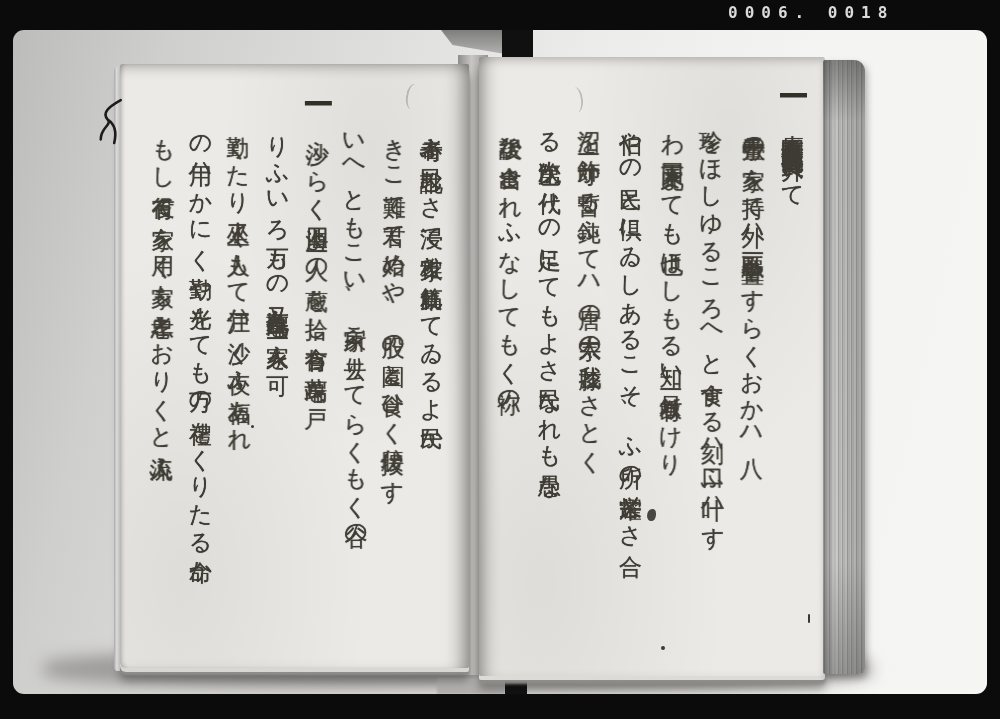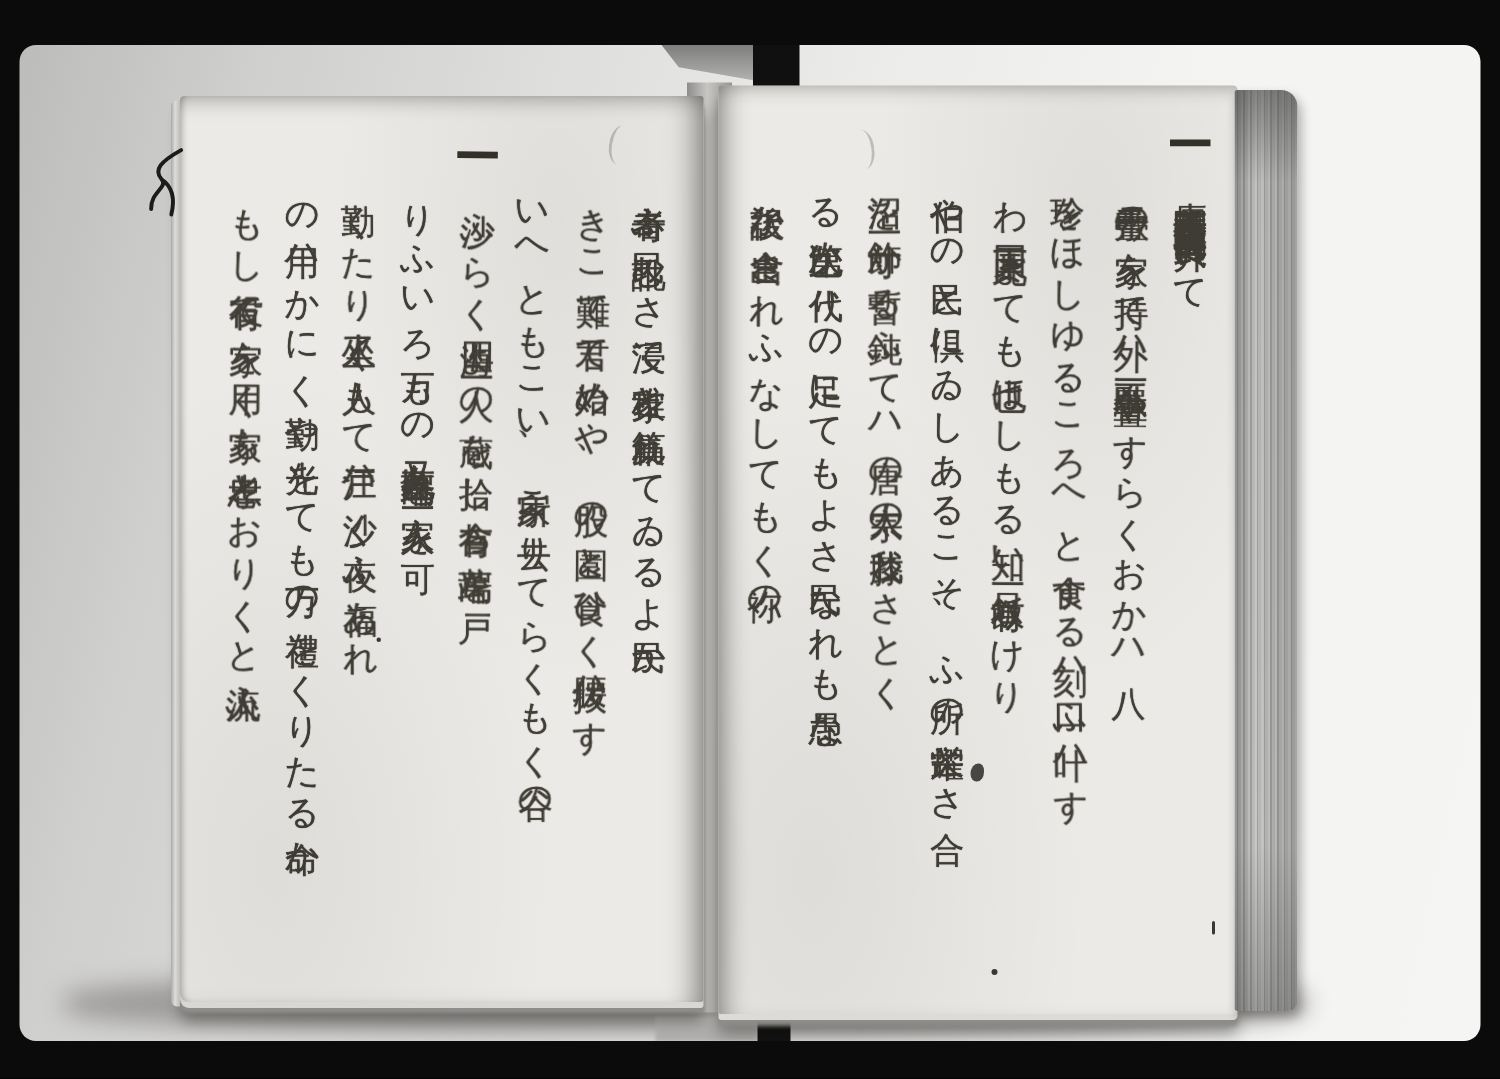--- a/index.html
+++ b/index.html
@@ -74,20 +74,21 @@
   .thread{position:absolute;left:80px;top:68px;transform:rotate(-6deg);}
   .speck{position:absolute;background:#3a3836;border-radius:50%;}
   .s1{left:795px;top:584px;width:2px;height:9px;border-radius:2px;}
   .s2{left:648px;top:616px;width:4px;height:4px;}
   .s3{left:238px;top:395px;width:3px;height:3px;}
 </style>
 </head>
 <body>
 
 <div class="stage">
+  <div class="counter">0006. 0018</div>
 
   <div class="photo">
     <div class="book-shadow"></div>
     <div class="gutter-gap"></div>
     <div class="gutter-top-gray"></div>
     <div class="gutter-top-black"></div>
     <div class="gutter-bottom-gray"></div>
     <div class="gutter-bottom-black"></div>
 
     <div class="page page-left">

